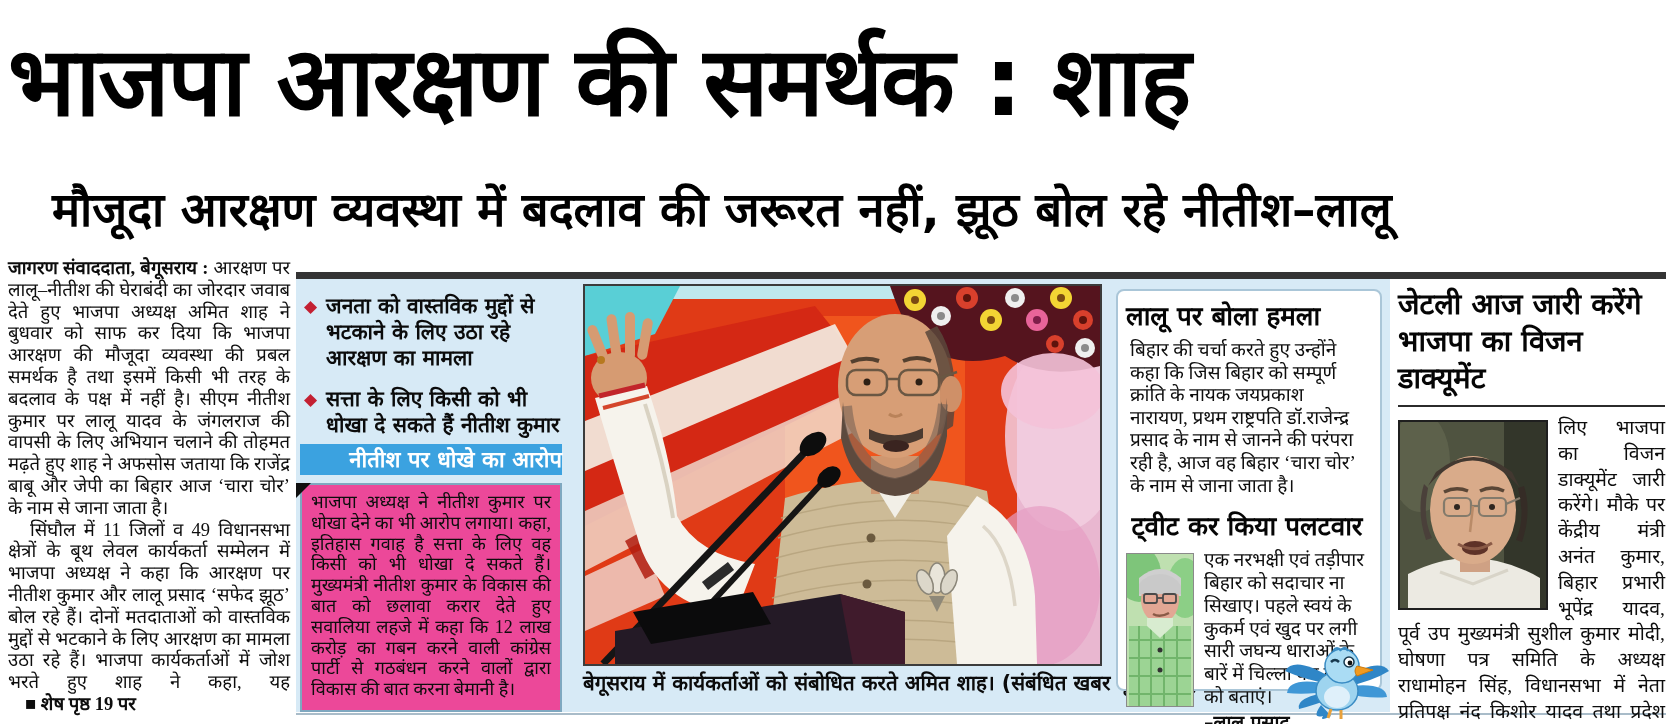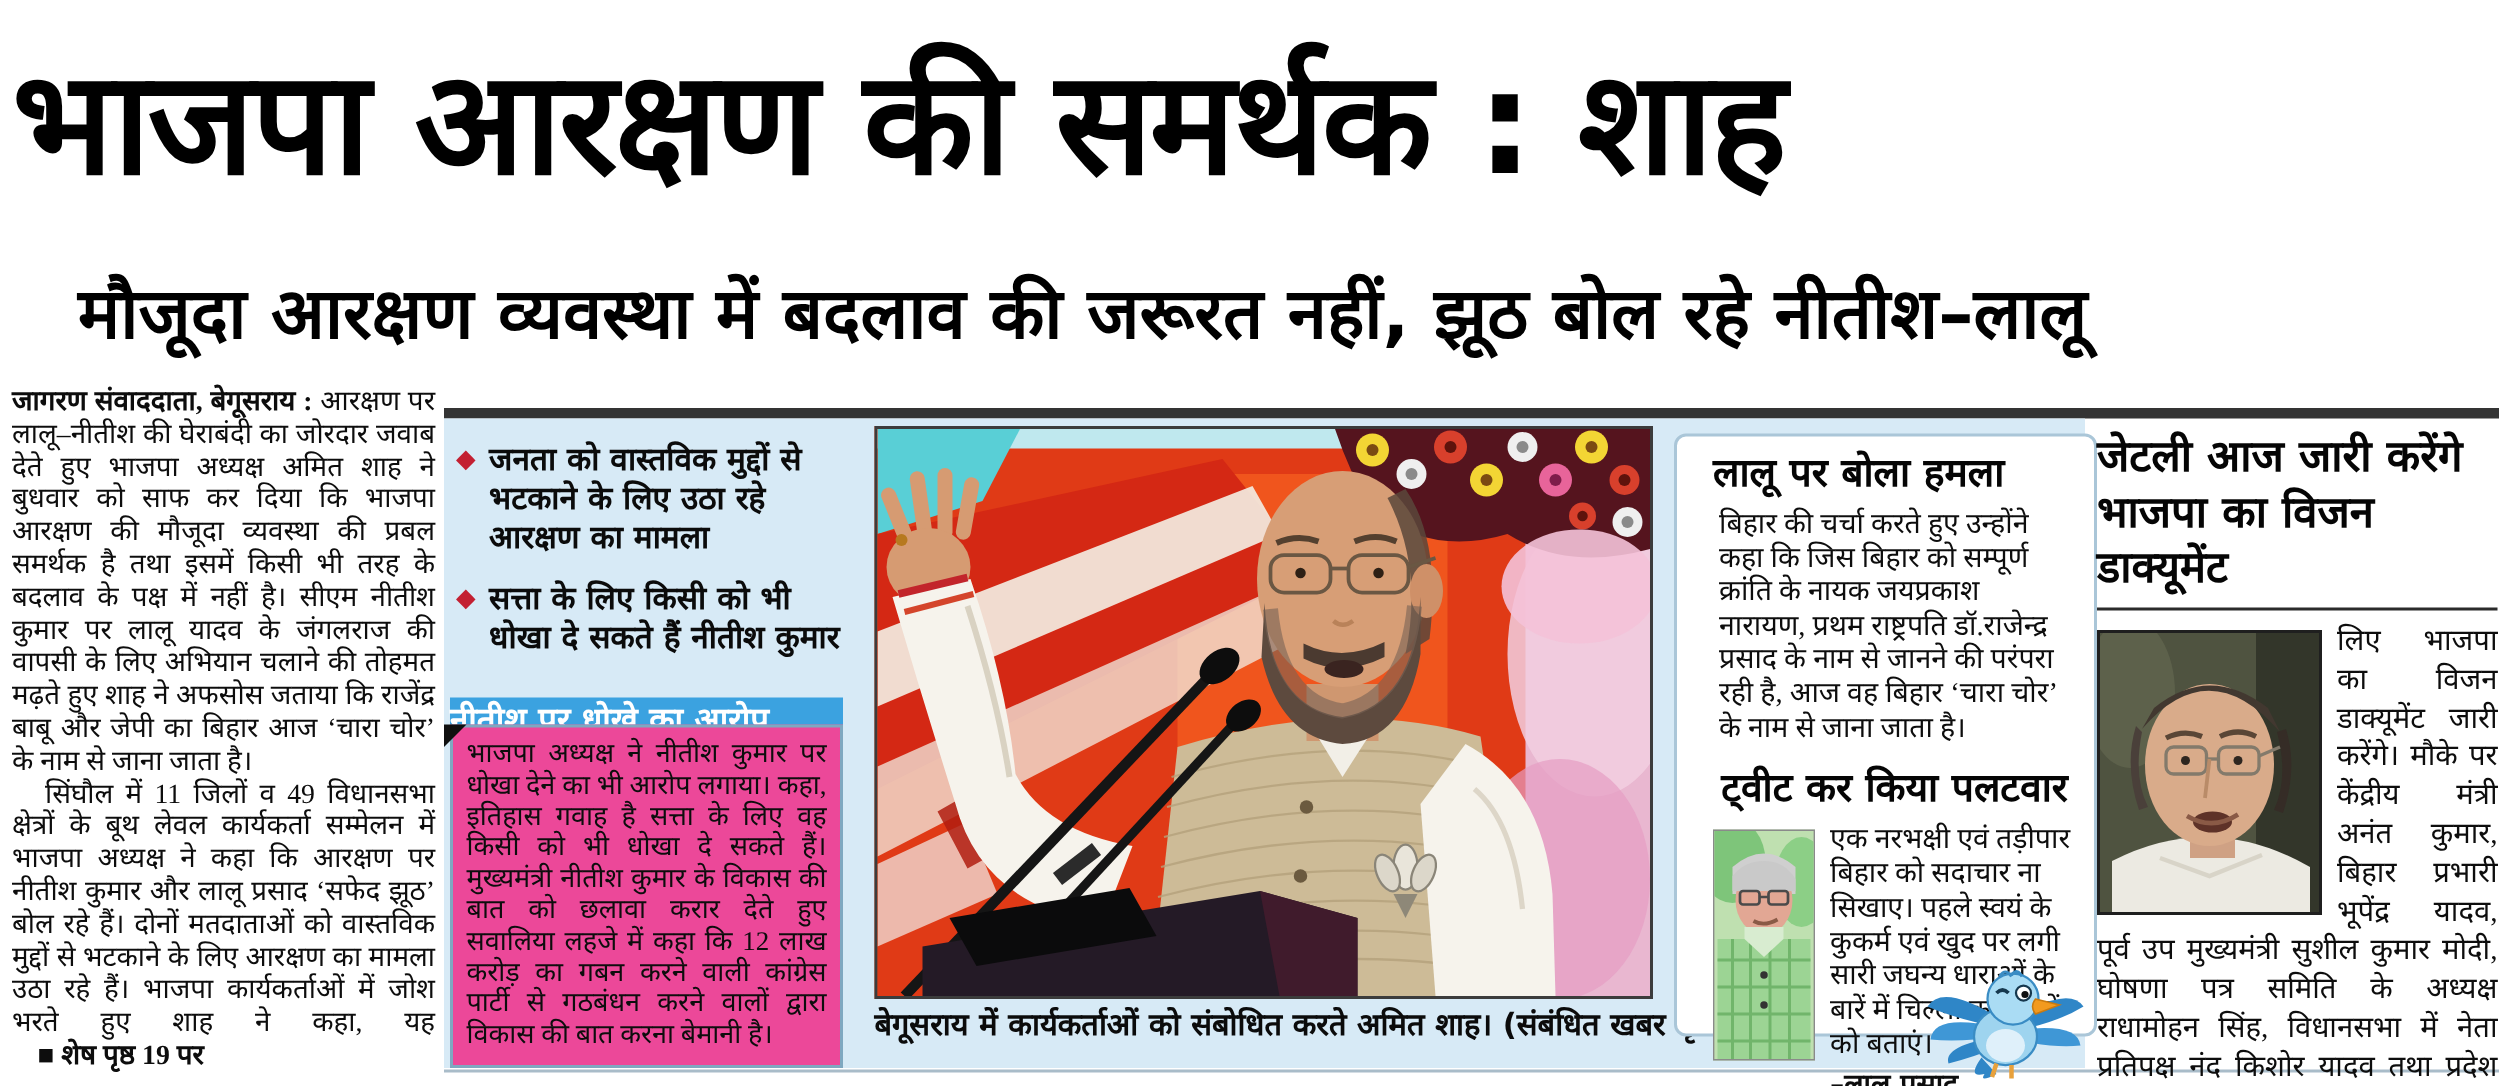--- a/index.html
+++ b/index.html
@@ -37,22 +37,22 @@
     background:#d7eaf6;overflow:visible;
   }
   .bullets{position:absolute;left:8px;top:14px;width:270px;}
   .bullet{
     display:flex;gap:9px;margin-bottom:15px;
     font-family:"DejaVu Sans","Liberation Sans",sans-serif;
     font-weight:bold;font-size:21px;line-height:26px;color:#0b0b0b;
   }
   .diamond{color:#c32032;font-size:17px;line-height:26px;flex:0 0 auto;}
   .accuse-title{
-    position:absolute;left:4px;top:186px;width:262px;height:31px;
-    background:#3ba2e0;color:#ffffff;text-align:left;
+    position:absolute;left:4px;top:165px;width:262px;height:31px;
+    background:#3ba2e0;color:#ffffff;text-align:right;
     font-family:"DejaVu Sans","Liberation Sans",sans-serif;
     font-weight:bold;font-size:22px;line-height:31px;
   }
   .accuse-box{
     position:absolute;left:4px;top:204px;width:240px;height:211px;
     background:#ec4899;border:2px solid #7fa8c0;
     padding:7px 9px;font-size:18px;line-height:20.8px;text-align:justify;color:#0d0d0d;
   }
   .accuse-corner{
     position:absolute;left:0px;top:204px;width:0;height:0;
@@ -64,21 +64,21 @@
   }
   .photo-frame svg{display:block;}
   .photo-caption{
     position:absolute;left:287px;top:390px;width:540px;
     font-family:"DejaVu Sans","Liberation Sans",sans-serif;
     font-weight:bold;font-size:20.5px;line-height:28px;color:#0b0b0b;white-space:nowrap;
   }
   .hamla-box{
     position:absolute;left:820px;top:10px;width:242px;height:382px;
     background:#ffffff;border:2px solid #aac6d8;border-radius:8px;
-    padding:6px 12px 10px 24px;color:#0d0d0d;
+    padding:6px 12px 10px 8px;color:#0d0d0d;
   }
   .box-title{
     font-family:"DejaVu Sans","Liberation Sans",sans-serif;
     font-weight:bold;font-size:26px;line-height:34px;margin:2px 0 6px 0;color:#050505;
   }
   .box-body{font-size:19px;line-height:22.6px;margin:4px;}
   .tweet-row{margin-top:6px;}
   .lalu-photo{
     float:left;width:66px;height:152px;margin:4px 10px 2px 0;
     border:1px solid #8a8a8a;background:#bfe0b0;

